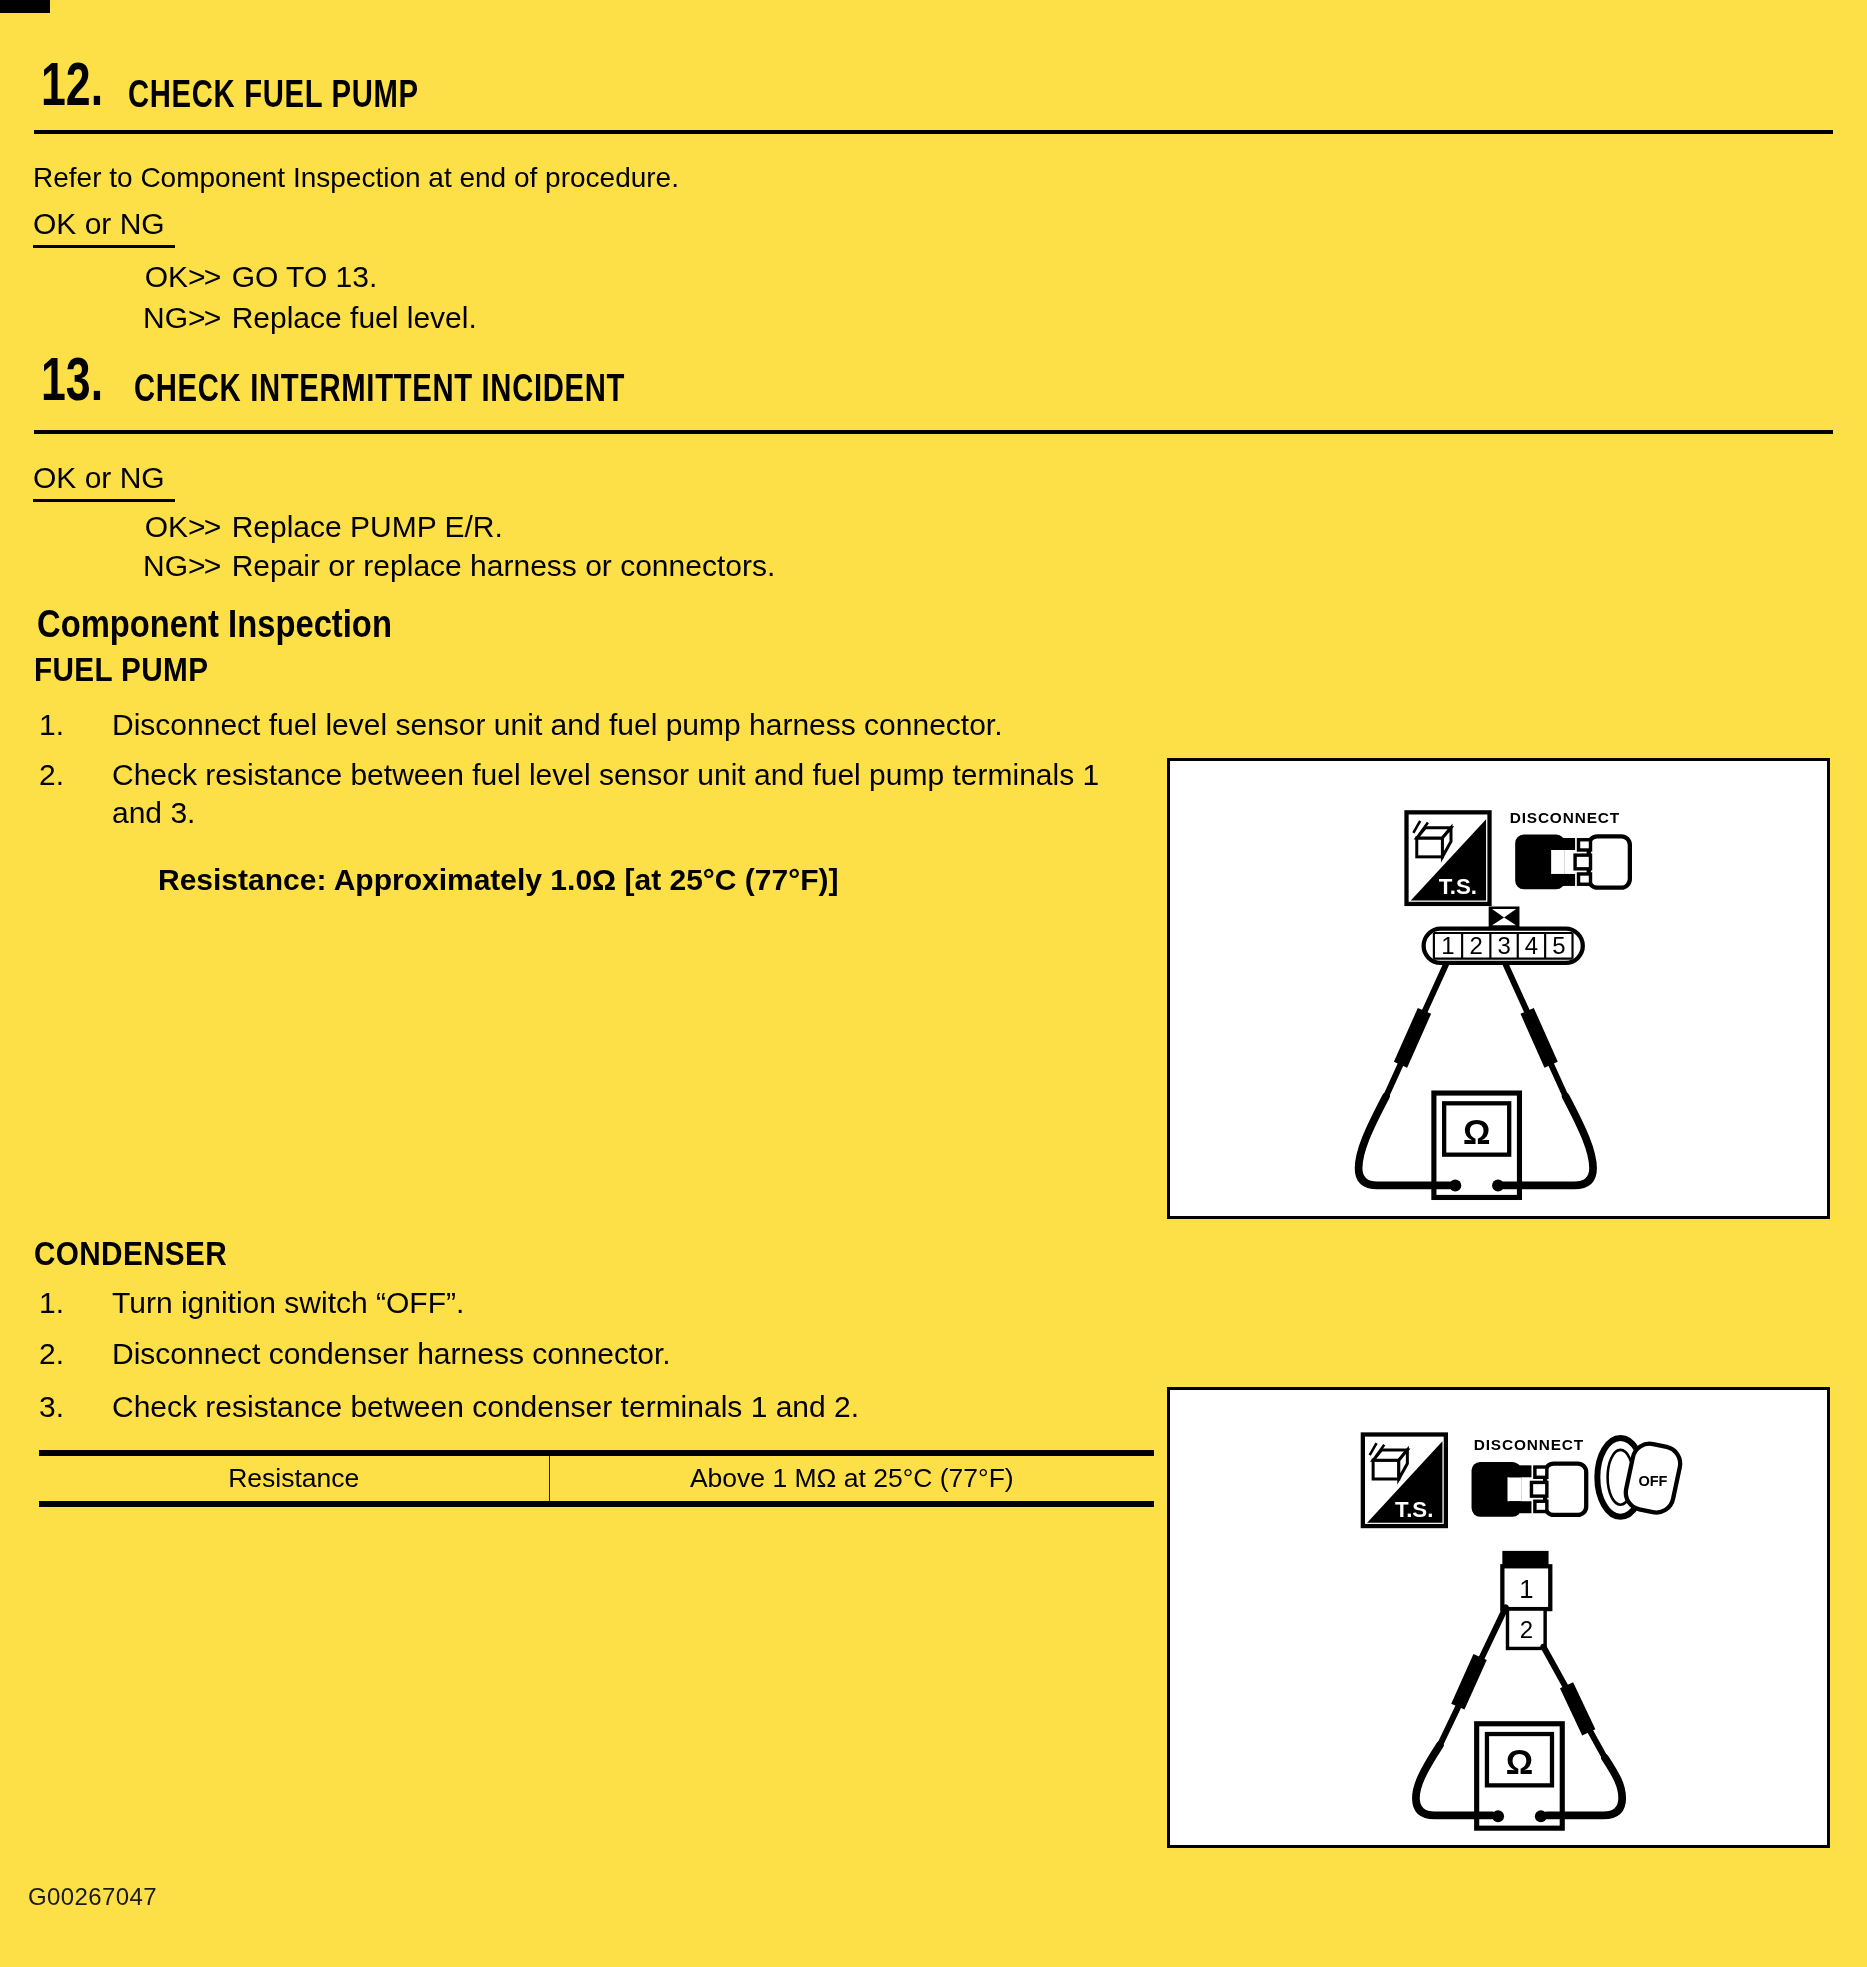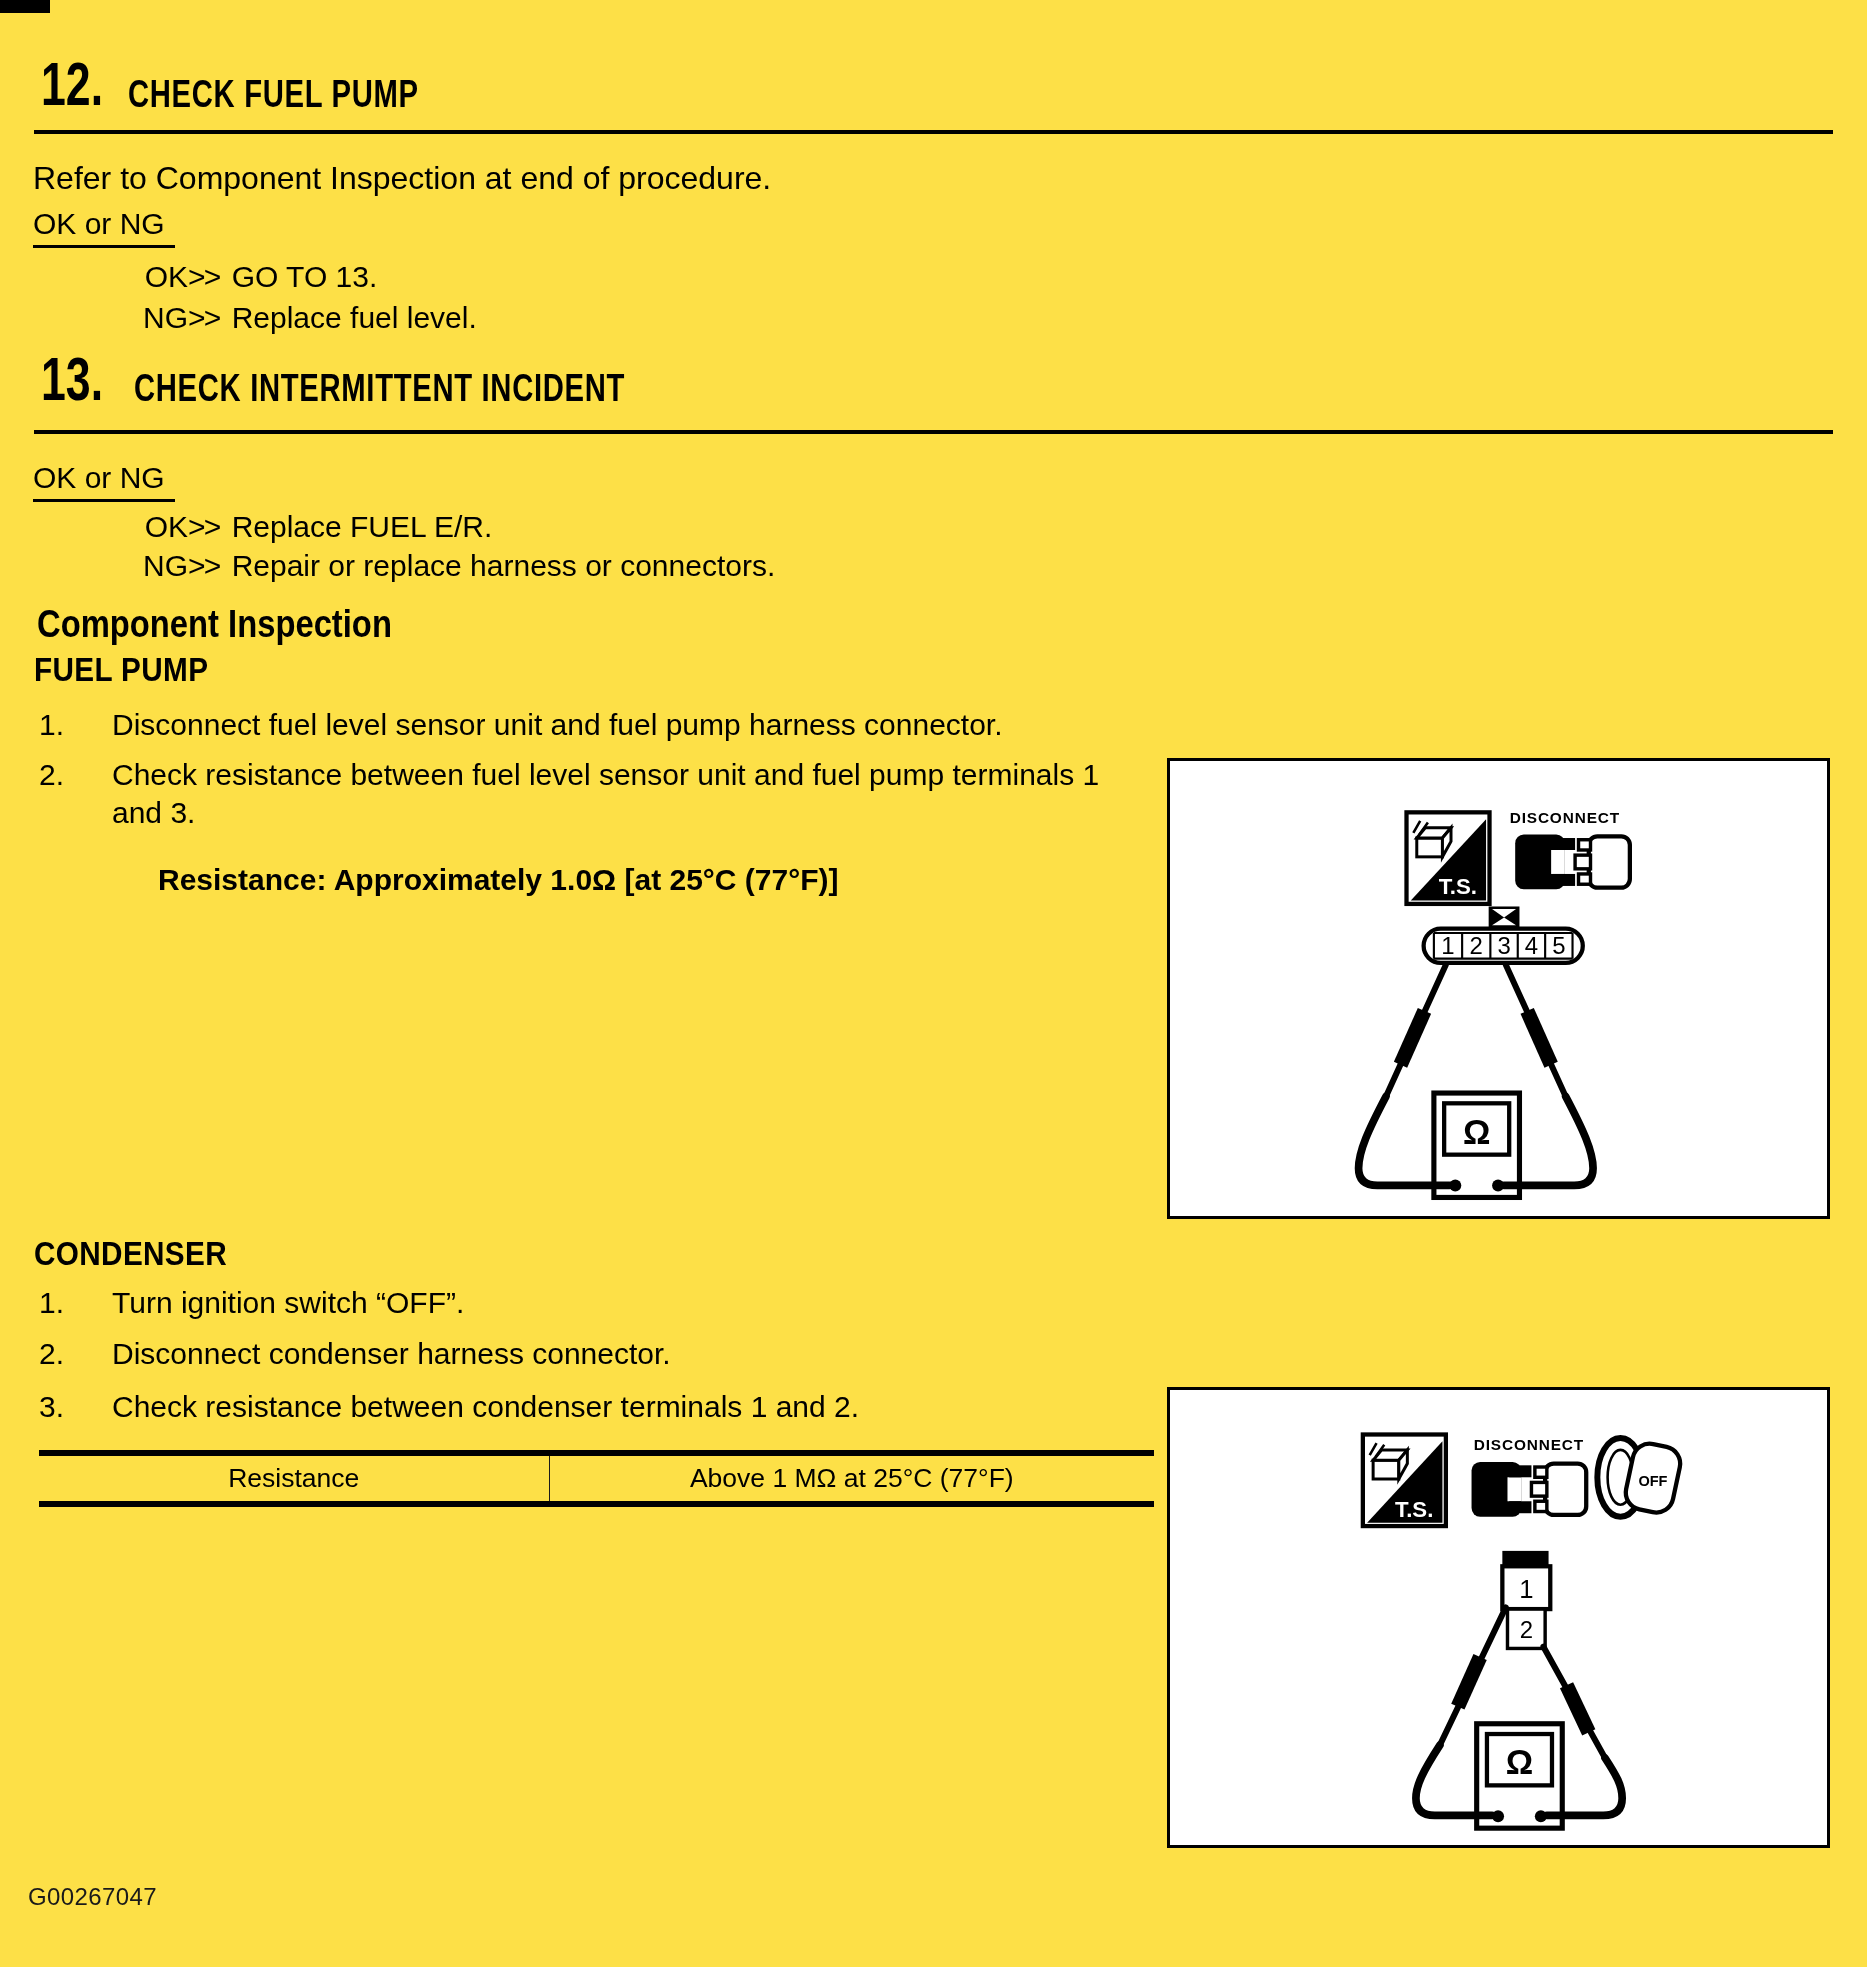--- a/index.html
+++ b/index.html
@@ -12,21 +12,21 @@
   .rule { left:34px; width:1799px; height:4.3px; background:#000; }
 
   .step-num {
     font-size:62px; font-weight:700; line-height:1;
     transform:scaleX(0.72); transform-origin:0 50%; white-space:nowrap;
   }
   .step-title {
     font-size:39px; font-weight:700; line-height:1;
     transform:scaleX(0.75); transform-origin:0 50%; white-space:nowrap; letter-spacing:0.9px;
   }
-  .body-text { font-size:32px; line-height:38px; white-space:nowrap; }
+  .body-text { font-size:28px; line-height:38px; white-space:nowrap; }
   .okng {
     font-size:30px; line-height:34px; border-bottom:3.4px solid #000;
     padding:0 10.3px 4.3px 0; display:inline-block;
   }
   .result-row { display:flex; font-size:30px; line-height:36px; white-space:nowrap;text-align:right; }
   .result-label { width:125px; }
   .result-arrow { margin-right:12px; letter-spacing:-1.7px; }
 
   .ci-heading {
     font-size:39px; font-weight:700; line-height:1; white-space:nowrap;
@@ -87,21 +87,21 @@
   <div class="abs step-num" style="left:41px; top:348px;">13.</div>
   <div class="abs step-title" style="left:134px; top:368px;">CHECK INTERMITTENT INCIDENT</div>
   <div class="abs rule" style="top:430px;"></div>
 
   <div class="abs" style="left:33px; top:461px;">
     <span class="okng">OK or NG</span>
   </div>
   <div class="abs result-row" style="left:63px; top:509px;">
     <span class="result-label">OK</span>
     <span class="result-arrow">&gt;&gt;</span>
-    <span>Replace FUEL E/R.</span>
+    <span>Replace PUMP E/R.</span>
   </div>
   <div class="abs result-row" style="left:63px; top:548px;">
     <span class="result-label">NG</span>
     <span class="result-arrow">&gt;&gt;</span>
     <span>Repair or replace harness or connectors.</span>
   </div>
 
   <div class="abs ci-heading" style="left:37px; top:604px;">Component Inspection</div>
   <div class="abs sub-heading" style="left:34px; top:653px;">FUEL PUMP</div>
 

